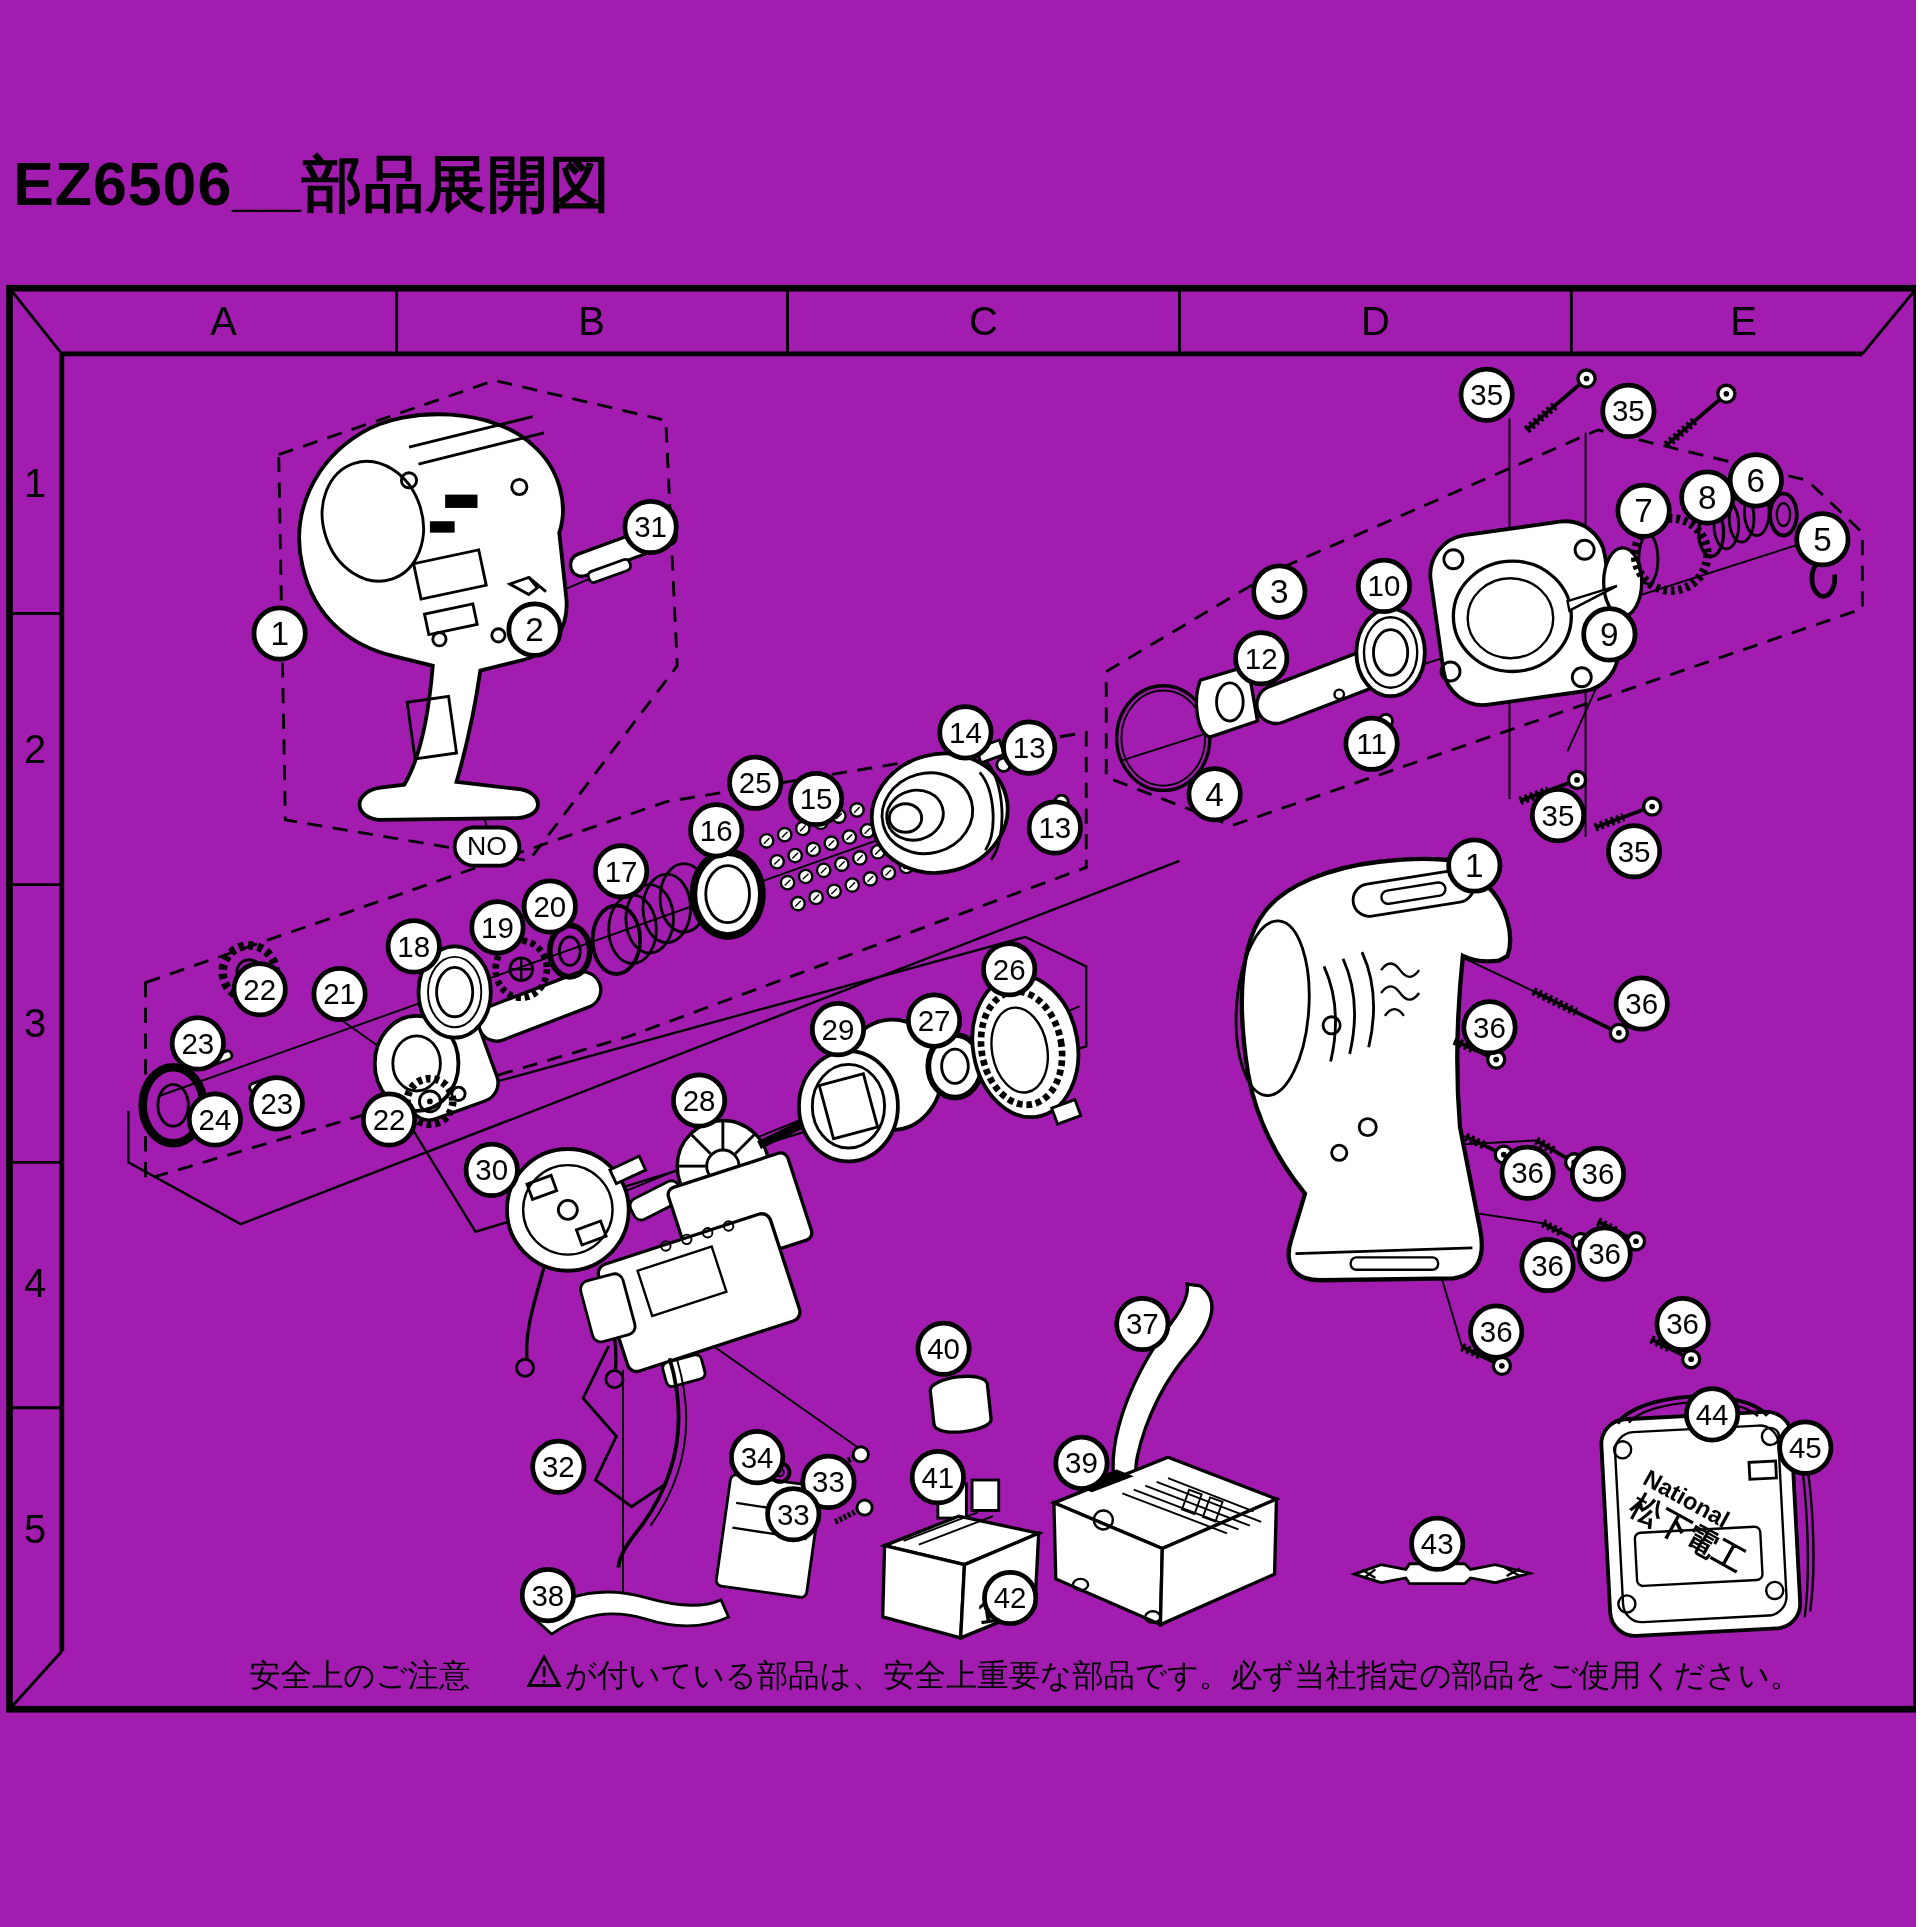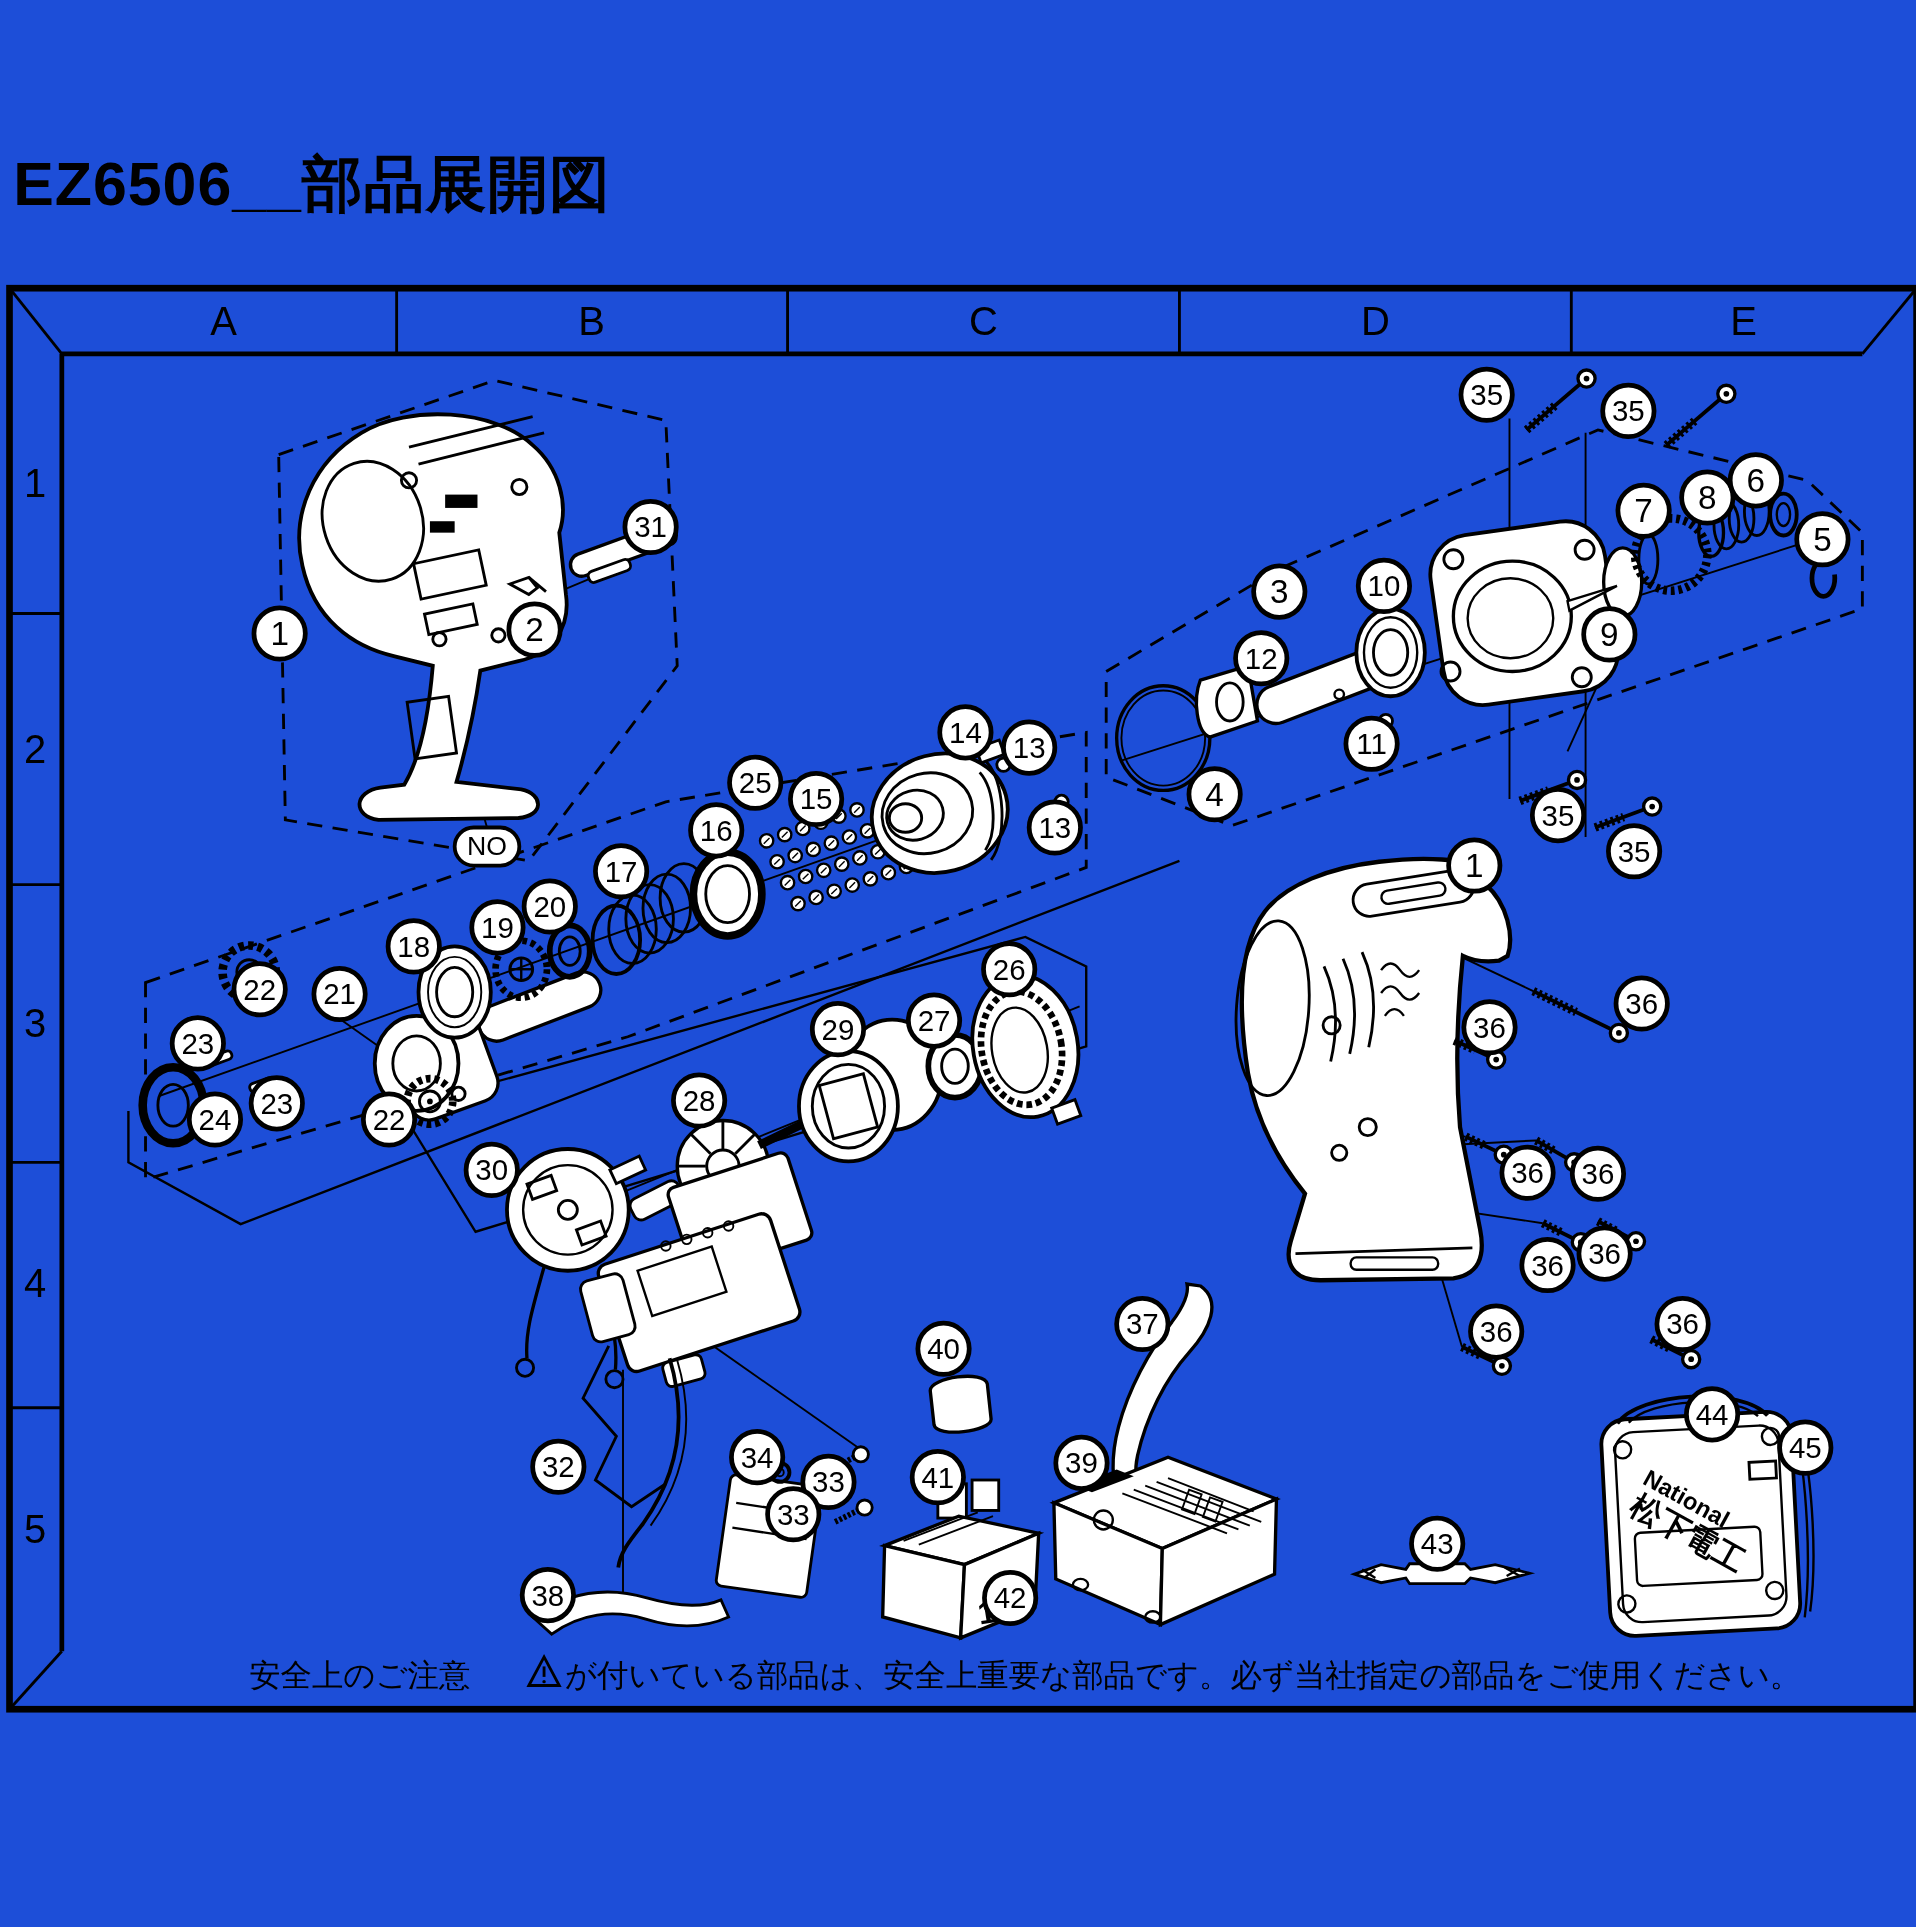--- a/index.html
+++ b/index.html
@@ -1,16 +1,16 @@
 <!DOCTYPE html>
 <html style="font-size:15px"><head>
 <meta charset="utf-8">
 <style>
   html,body{margin:0;padding:0;background:#fff;}
-  .sheet{position:relative;width:1916px;height:1928px;background:#1d4ed8;overflow:hidden;
+  .sheet{position:relative;width:1916px;height:1928px;background:#a21caf;overflow:hidden;
          font-family:"Liberation Sans",sans-serif;}
   svg{position:absolute;left:0;top:0;}
   svg text{font-family:"Liberation Sans","DejaVu Sans",sans-serif;fill:#000;}
   .title-text{font-size:64px;font-weight:bold;letter-spacing:1px;}
   .grid-letter{font-size:42px;}
   .note-text{font-size:33px;}
   .no-text{font-size:28px;}
   .outline{fill:none;stroke:#000;}
   .wfill{fill:#fff;stroke:#000;}
 </style>

